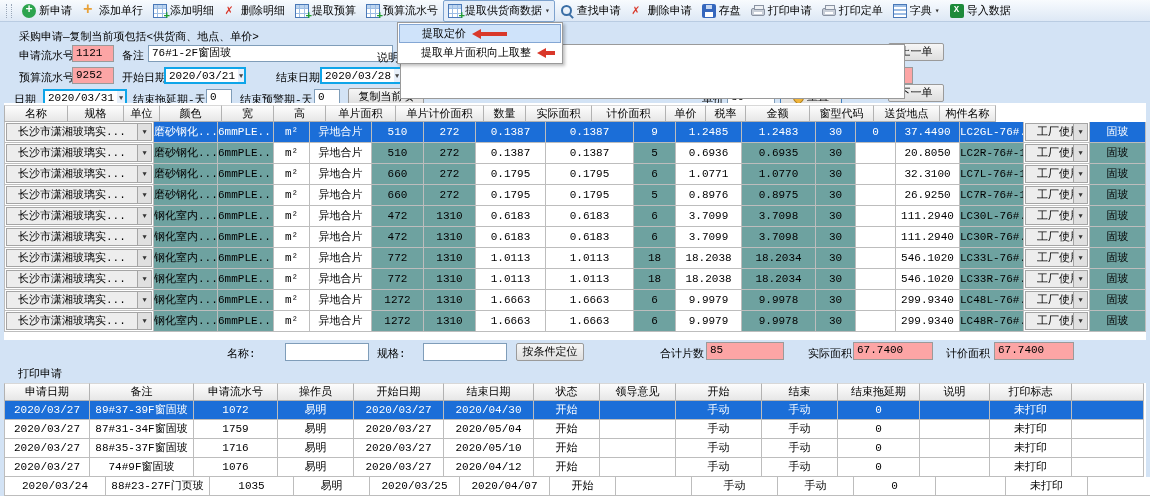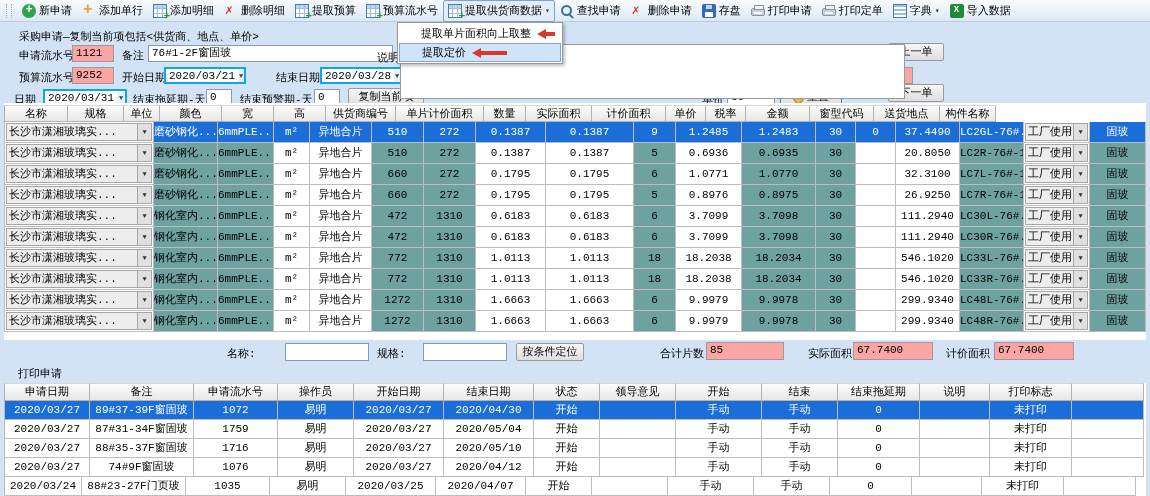--- a/index.html
+++ b/index.html
@@ -72,21 +72,21 @@
     background:linear-gradient(#fdfdfd,#e7e7e7);border-right:1px solid #b2b2b2;border-bottom:1px solid #b2b2b2;
     border-top:1px solid #d8d8d8;overflow:hidden;white-space:nowrap;flex:none}
   .hc:first-child{border-left:1px solid #b2b2b2}
   .mc{box-sizing:border-box;height:21px;line-height:20px;text-align:center;background:#fff;
     border-right:1px solid #bdbdbd;border-bottom:1px solid #bdbdbd;overflow:hidden;white-space:nowrap;flex:none}
   .mc:first-child{border-left:1px solid #bdbdbd}
   .mc.teal{background:#6ea2a0}
   .trow.sel .mc.teal,.trow.sel .mc.w{background:#1b6ed8;color:#fff}
   .mc.comboCell{padding:1px;background:#fff}
   .combo{display:flex;height:100%;background:#ededed;border:1px solid #a5a5a5;box-sizing:border-box;align-items:stretch}
-  .combo .ct{flex:1;overflow:hidden;white-space:nowrap;padding:0 2px;text-align:left;line-height:16px}
+  .combo .ct{flex:1;overflow:hidden;white-space:nowrap;padding:0 11px;text-align:left;line-height:16px}
   .combo.center .ct{text-align:center}
   .combo .ca{width:13px;border-left:1px solid #a5a5a5;background:#e0e0e0;text-align:center;font-size:7px;line-height:16px;color:#333}
   .bc{box-sizing:border-box;height:19px;line-height:18px;text-align:center;background:#fff;
     border-right:1px solid #bdbdbd;border-bottom:1px solid #bdbdbd;overflow:hidden;white-space:nowrap;flex:none}
   .bc:first-child{border-left:1px solid #bdbdbd}
   .trow.bsel .bc{background:#1b6ed8;color:#fff}
 </style>
 </head>
 <body>
 
@@ -210,21 +210,21 @@
 
   <div class="zone-main"></div>
   <div class="mtable">
       <div class="trow">
         <div class="hc" style="width: 64px;">名称</div>
         <div class="hc" style="width: 56px;">规格</div>
         <div class="hc" style="width: 36px;">单位</div>
         <div class="hc" style="width: 62px;">颜色</div>
         <div class="hc" style="width: 52px;">宽</div>
         <div class="hc" style="width: 52px;">高</div>
-        <div class="hc" style="width: 70px;">供货商编号</div>
+        <div class="hc" style="width: 70px;">单片面积</div>
         <div class="hc" style="width: 88px;">单片计价面积</div>
         <div class="hc" style="width: 42px;">数量</div>
         <div class="hc" style="width: 66px;">实际面积</div>
         <div class="hc" style="width: 74px;">计价面积</div>
         <div class="hc" style="width: 40px;">单价</div>
         <div class="hc" style="width: 40px;">税率</div>
         <div class="hc" style="width: 64px;">金额</div>
         <div class="hc" style="width: 64px;">窗型代码</div>
         <div class="hc" style="width: 66px;">送货地点</div>
         <div class="hc" style="width: 56px;">构件名称</div>
@@ -622,46 +622,46 @@
         <div class="bc" style="width: 66px;">开始</div>
         <div class="bc" style="width: 76px;"></div>
         <div class="bc" style="width: 86px;">手动</div>
         <div class="bc" style="width: 76px;">手动</div>
         <div class="bc" style="width: 82px;">0</div>
         <div class="bc" style="width: 70px;"></div>
         <div class="bc" style="width: 82px;">未打印</div>
         <div class="bc" style="width: 72px;"></div>
       </div>
       <div class="trow">
-        <div class="bc" style="width: 78px;">2020/03/24</div>
+        <div class="bc" style="width: 102px;">2020/03/24</div>
         <div class="bc" style="width: 104px;">88#23-27F门页玻</div>
         <div class="bc" style="width: 84px;">1035</div>
         <div class="bc" style="width: 76px;">易明</div>
         <div class="bc" style="width: 90px;">2020/03/25</div>
         <div class="bc" style="width: 90px;">2020/04/07</div>
         <div class="bc" style="width: 66px;">开始</div>
         <div class="bc" style="width: 76px;"></div>
         <div class="bc" style="width: 86px;">手动</div>
         <div class="bc" style="width: 76px;">手动</div>
         <div class="bc" style="width: 82px;">0</div>
         <div class="bc" style="width: 70px;"></div>
         <div class="bc" style="width: 82px;">未打印</div>
         <div class="bc" style="width: 72px;"></div>
       </div>
     </div>
 
   <div class="dropdown-menu">
+      <div class="menu-item hl">
+        <span>提取定价</span>
+        <span class="red-arrow">
+          <span class="head"></span>
+          <span class="tail" style="width:26px"></span>
+        </span>
+      </div>
       <div class="menu-item">
         <span>提取单片面积向上取整</span>
         <span class="red-arrow">
           <span class="head"></span>
           <span class="tail" style="width:9px"></span>
         </span>
       </div>
-      <div class="menu-item hl">
-        <span>提取定价</span>
-        <span class="red-arrow">
-          <span class="head"></span>
-          <span class="tail" style="width:26px"></span>
-        </span>
-      </div>
     </div>
 </div>
 
 </body></html>

